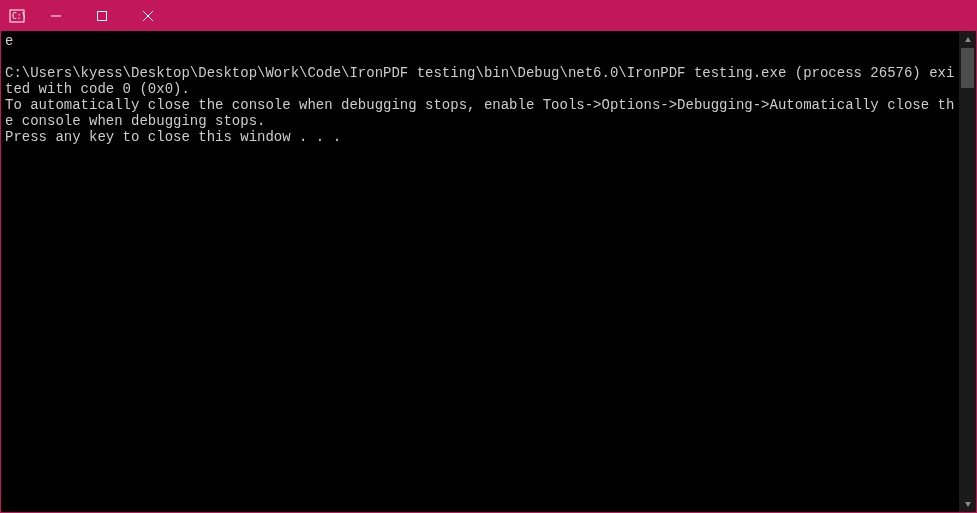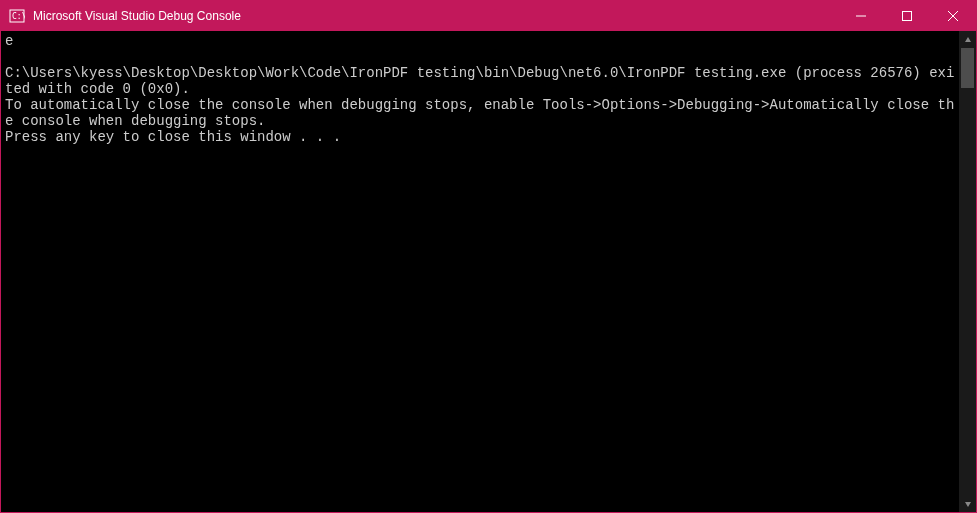--- a/index.html
+++ b/index.html
@@ -125,21 +125,20 @@
 <body>
 
 <div class="window">
   <div class="titlebar">
     <div class="titlebar-icon">
       <svg viewBox="0 0 16 16">
         <rect x="1" y="2" width="14" height="12" fill="none" stroke="#fff" stroke-width="1"></rect>
         <text x="3" y="11" font-size="8" fill="#fff" font-family="monospace">C:\</text>
       </svg>
     </div>
-    <div class="titlebar-title">Microsoft Visual Studio Debug Console</div>
     <div class="titlebar-controls">
       <div class="titlebar-btn">
         <svg viewBox="0 0 10 10">
             <line x1="0" y1="5" x2="10" y2="5"></line>
           </svg>
       </div>
       <div class="titlebar-btn">
         <svg viewBox="0 0 10 10">
             <rect x="0.5" y="0.5" width="9" height="9"></rect>
           </svg>

